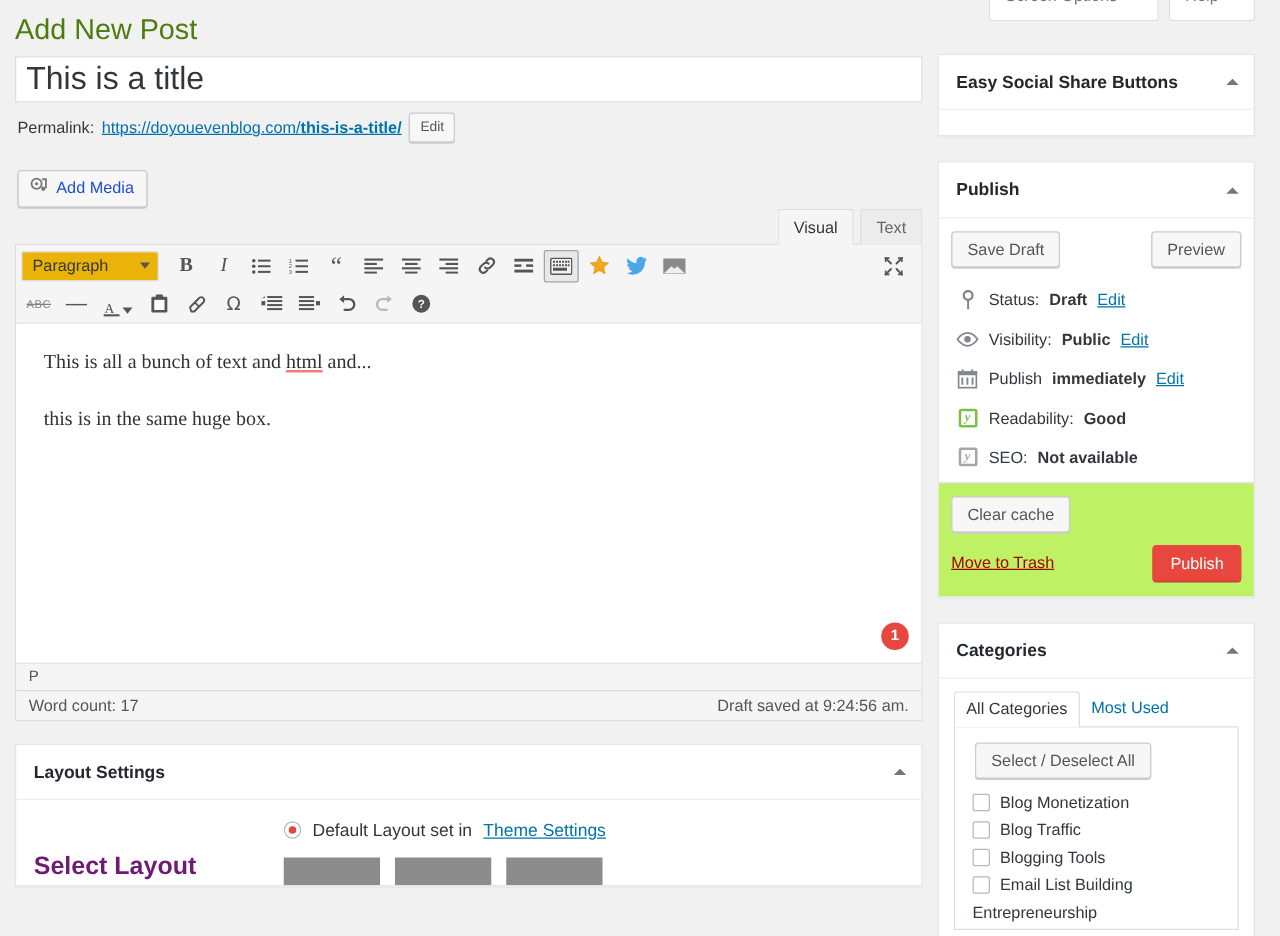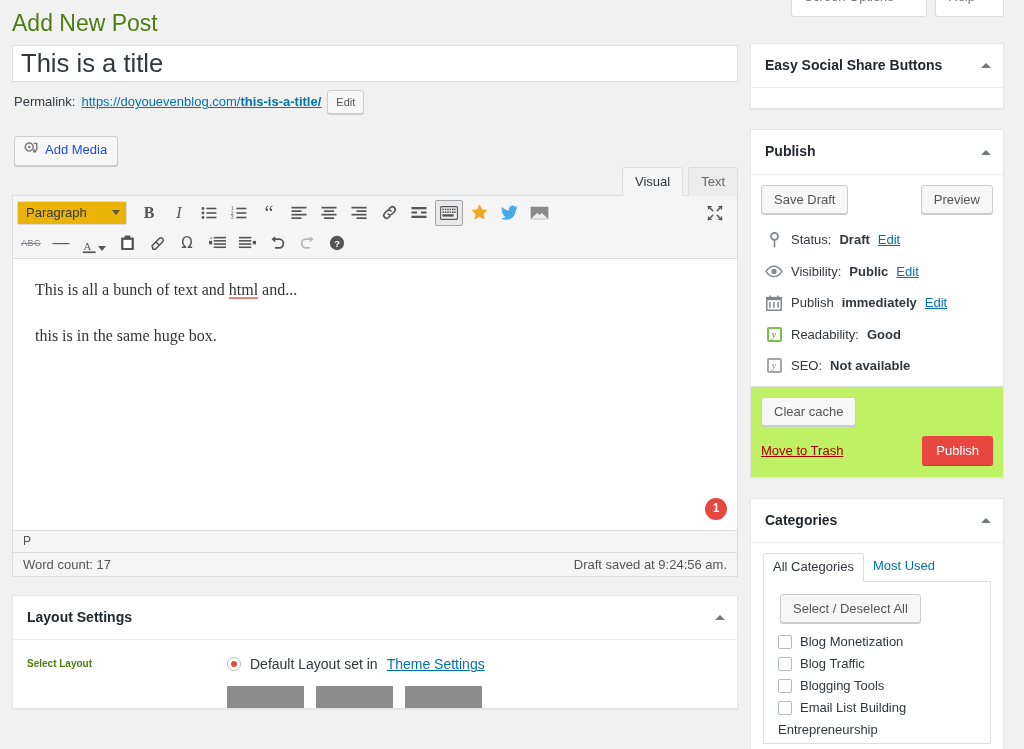--- a/index.html
+++ b/index.html
@@ -223,21 +223,21 @@
   }
   .cat-check {
     width: 14px; height: 14px; border: 1px solid #b4b9be;
     background: #fff; border-radius: 2px; flex: none;
   }
 
   
   #layout-settings { margin-top: 18px; }
   #layout-settings .inside { padding: 16px 14px 0; }
   .layout-row { display: flex; align-items: flex-start; }
-  #select-layout-label { width: 200px; font-size: 10px; font-weight: 700; color: #4d7c0f; padding-top: 2px; }
+  #select-layout-label { width: 200px; font-size: 20px; font-weight: 700; color: #701a75; padding-top: 2px; margin-top: 24px; }
   .layout-opts { flex: 1; }
   .radio-line { display: flex; align-items: center; gap: 9px; font-size: 14px; color: #32373c; }
   .radio-dot {
     width: 14px; height: 14px; border-radius: 50%;
     border: 1px solid #b4b9be; background: #fff; flex: none;
     display: flex; align-items: center; justify-content: center;
   }
   .radio-dot i { width: 6px; height: 6px; border-radius: 50%; background: #e8473f; display: block; }
   .radio-line a { color: #0073aa; text-decoration: underline; }
   .layout-previews { display: flex; gap: 12px; margin-top: 14px; }

